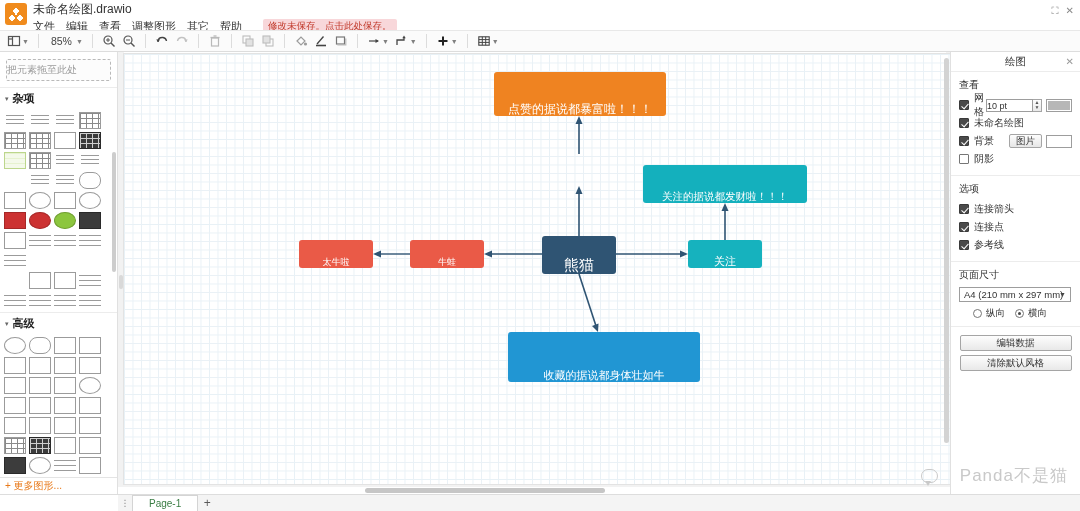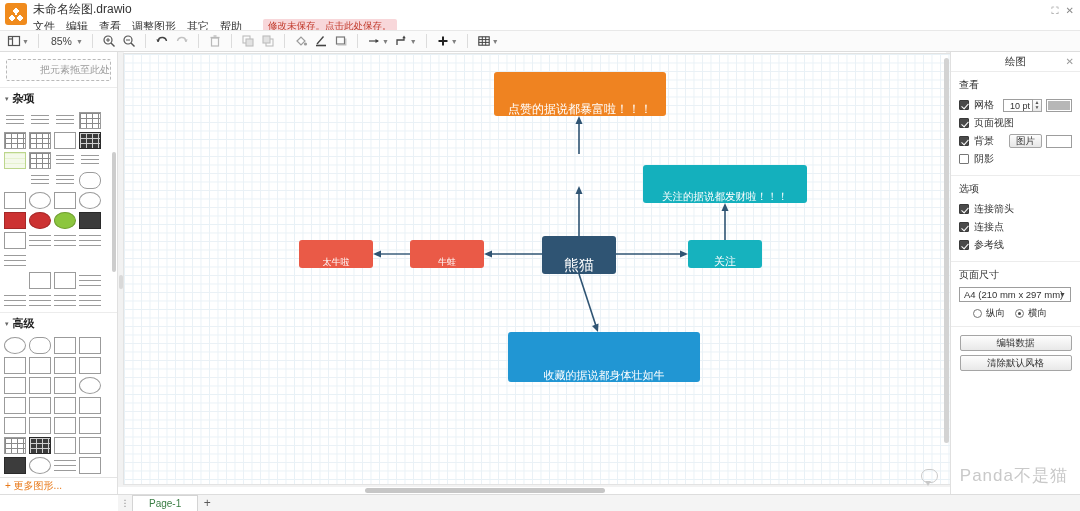--- a/index.html
+++ b/index.html
@@ -67,21 +67,21 @@
   .tb-icon { width: 14px; height: 14px; display: block; }
 
   
   .sidebar {
     position: absolute; left: 0; top: 52px; width: 118px; bottom: 17px;
     background: #fff; border-right: 1px solid #e0e0e0; overflow: hidden;
   }
   .scratch {
     margin: 7px 6px 6px 6px; height: 22px;
     border: 1px dashed #b9b9b9; border-radius: 2px;
-    display: flex; align-items: center; justify-content: flex-end;
+    display: flex; align-items: center; justify-content: flex-start;
     font-size: 10px; color: #9b9b9b; background: #fcfcfc;
   }
   .sec-head {
     height: 22px; display: flex; align-items: center; gap: 4px;
     padding-left: 5px; font-size: 11px; color: #222; font-weight: bold;
     border-top: 1px solid #ececec;
   }
   .sec-caret { font-size: 7px; color: #666; }
   .shape-grid {
     display: flex; flex-wrap: wrap; padding: 3px 2px 3px 4px; gap: 3px 3px;
@@ -209,22 +209,22 @@
   .cb.on::after {
     content: ""; position: absolute; left: 2.5px; top: 0.5px;
     width: 3px; height: 6px; border: solid #fff; border-width: 0 1.5px 1.5px 0;
     transform: rotate(42deg);
   }
   .rp-label { font-size: 10px; font-family: Liberation Serif, serif; }
   .spin {
     margin-left: auto; display: flex; align-items: center;
   }
   .spin-box {
-    width: 30px; height: 13px; border: 1px solid #9d9d9d; background: #fff;
-    font-size: 9px; text-align: right; padding-right: 2px; line-height: 12px;
+    width: 47px; height: 13px; border: 1px solid #9d9d9d; background: #fff;
+    font-size: 9px; padding-right: 2px; line-height: 12px;
   }
   .spin-arrows {
     width: 9px; height: 13px; border: 1px solid #a5a5a5; border-left: none;
     background: linear-gradient(#fdfdfd, #e9e9e9);
     display: flex; flex-direction: column; align-items: center; justify-content: center;
     font-size: 5px; color: #555; line-height: 5px;
   }
   .swatch {
     width: 26px; height: 13px; border: 1px solid #9d9d9d; margin-left: 4px;
     box-shadow: inset 0 0 0 1px #fff;
@@ -609,21 +609,21 @@
         <span class="rp-label">网格</span>
         <span class="spin">
           <span class="spin-box">10 pt</span>
           <span class="spin-arrows">▲<br>▼</span>
           <span class="swatch gray"></span>
         </span>
       </div>
 
       <div class="rp-row">
         <span class="cb on"></span>
-        <span class="rp-label">页面视图</span>
+        <span class="rp-label">未命名绘图</span>
       </div>
 
       <div class="rp-row">
         <span class="cb on"></span>
         <span class="rp-label">背景</span>
         <span class="btn-sm">图片</span>
         <span class="swatch white"></span>
       </div>
 
       <div class="rp-row">

